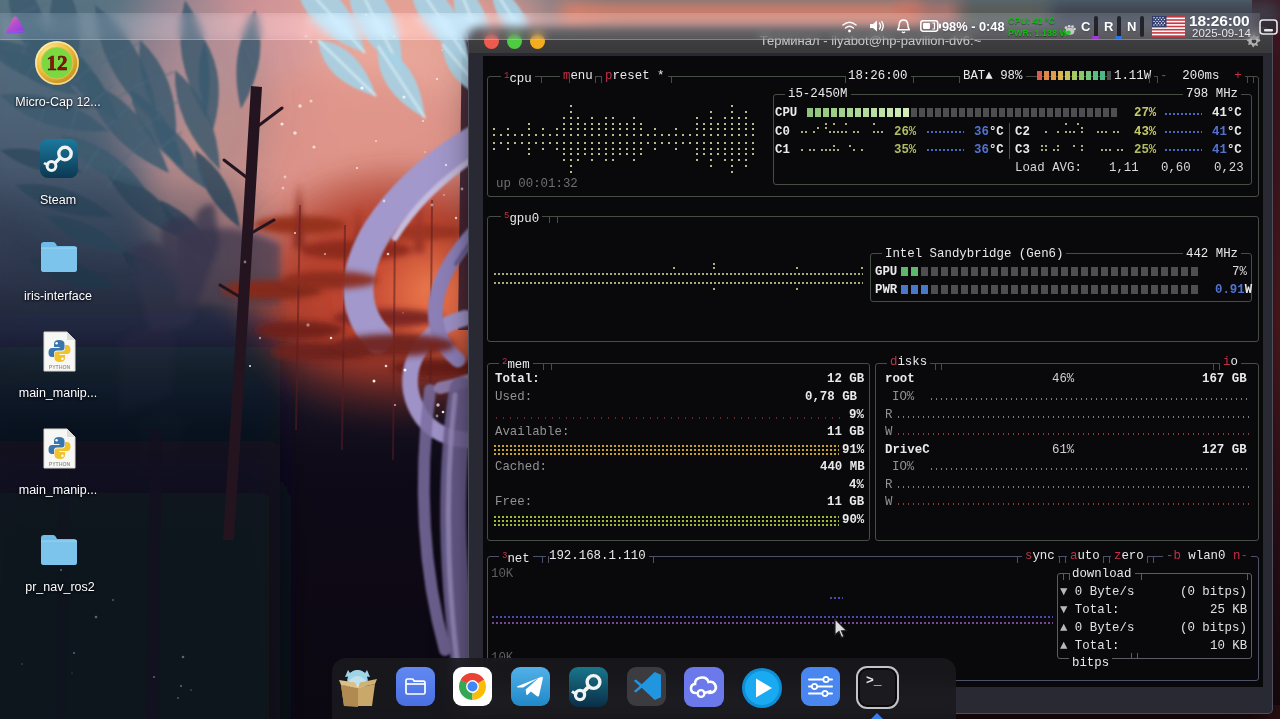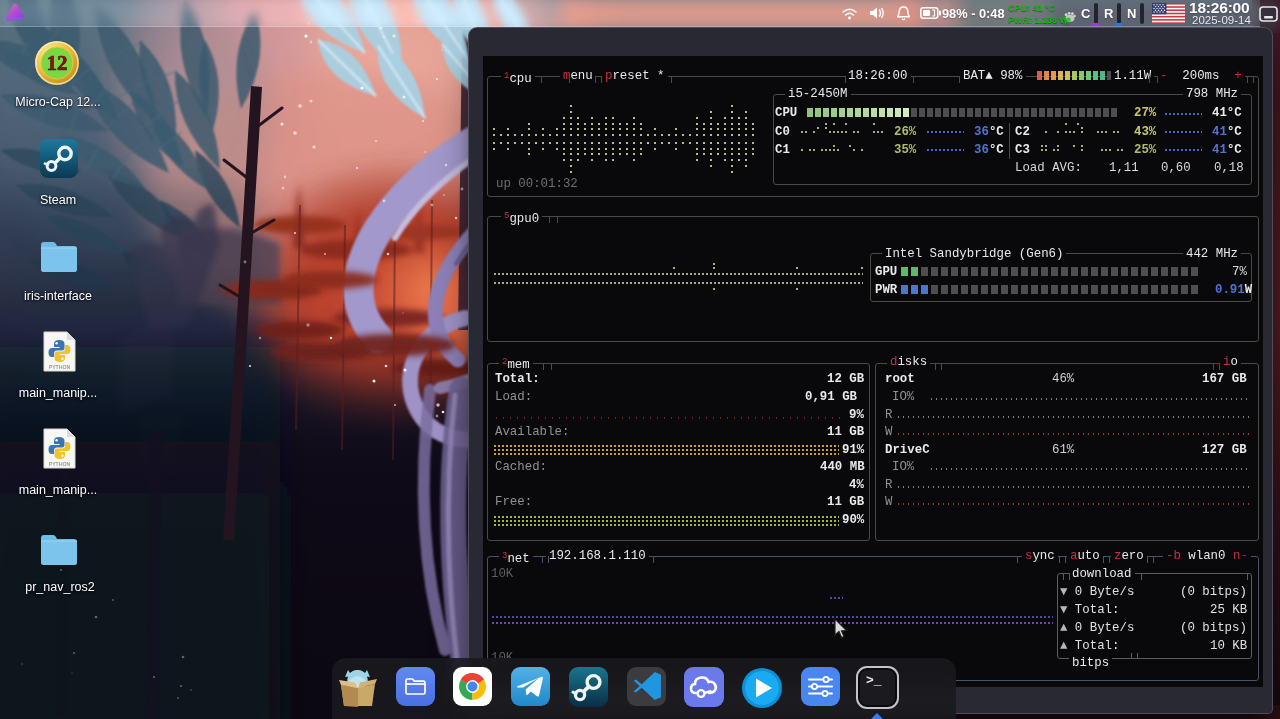--- a/index.html
+++ b/index.html
@@ -1,19 +1,19 @@
 <!DOCTYPE html>
 <html><head><meta charset="utf-8">
 <style>
 *{margin:0;padding:0;box-sizing:border-box}
 html,body{width:1280px;height:719px;overflow:hidden;background:#10131c;font-family:"Liberation Sans",sans-serif}
 #scr{position:relative;width:1280px;height:719px;overflow:hidden}
 .abs{position:absolute}
 
-#panel{position:absolute;left:0;top:0;width:1260px;height:27px;background:rgba(228,234,244,.13);backdrop-filter:blur(4px) brightness(1.13) saturate(.95);border-bottom:1px solid rgba(235,240,250,.28);z-index:40}
+#panel{position:absolute;left:0;top:13px;width:1260px;height:27px;background:rgba(228,234,244,.13);backdrop-filter:blur(4px) brightness(1.13) saturate(.95);border-bottom:1px solid rgba(235,240,250,.28);z-index:40}
 .pico{position:absolute;top:0}
 .ptxt{position:absolute;color:#fff;font-weight:bold;text-shadow:0 1px 2px rgba(40,40,60,.45)}
 
 .dico{position:absolute;z-index:5;text-align:center}
 .dlbl{position:absolute;z-index:5;color:#fff;font-size:12.5px;text-shadow:0 1px 3px rgba(0,0,10,.85),0 0 2px rgba(0,0,10,.6);white-space:nowrap;text-align:center}
 
 #term{position:absolute;left:468px;top:27px;width:805px;height:687px;z-index:20;border-radius:9px 9px 5px 5px;background:#292933;box-shadow:0 30px 40px -8px rgba(0,0,0,.55),0 12px 18px -8px rgba(0,0,0,.4);border:1px solid rgba(140,142,155,.38)}
 #tbar{position:absolute;left:0;top:0;right:0;height:26px;border-radius:8px 8px 0 0;background:linear-gradient(#434345,#39393b);border-bottom:1px solid #2a2a2c}
 .tbtn{position:absolute;top:5.5px;width:15px;height:15px;border-radius:50%}
 #ttitle{position:absolute;top:5px;width:100%;text-align:center;color:#c9c9cd;font-size:13px}
@@ -443,20 +443,30 @@
 <text x="16.5" y="37.5" text-anchor="middle" font-family="Liberation Sans" font-size="5.2" fill="#9a9a96" font-weight="bold">PYTHON</text>
 </svg>
     <div class="dlbl" style="left:8px;top:483px;width:100px">main_manip...</div>
     <svg class="dico" style="left:40px;top:533px" width="38" height="33" viewBox="0 0 38 33">
 <path d="M1,5 Q1,2 4,2 L13,2 Q15,2 16,4 L17,6 L34,6 Q37,6 37,9 L37,29 Q37,32 34,32 L4,32 Q1,32 1,29 Z" fill="#70bce8"></path>
 <path d="M1,8 L37,8 L37,29 Q37,32 34,32 L4,32 Q1,32 1,29 Z" fill="#7cc4ec"></path>
 <path d="M1,8 L37,8" stroke="#9ed6f2" stroke-width="1.2"></path>
 </svg>
     <div class="dlbl" style="left:8px;top:580px;width:104px">pr_nav_ros2</div>
     <div id="term">
+<div id="tbar">
+<div class="tbtn" style="left:15px;background:#ee5a4e"></div>
+<div class="tbtn" style="left:38px;background:#4ecb41"></div>
+<div class="tbtn" style="left:61px;background:#f5ad20"></div>
+<div id="ttitle">Терминал - ilyabot@hp-pavilion-dv6:~</div>
+<svg class="abs" style="left:778px;top:6px" width="14" height="14" viewBox="0 0 14 14" fill="#b0b0b2">
+<path d="M7,0.5 L8.2,0.5 L8.7,2.3 L10.4,3 L12,2.1 L12.9,3 L12,4.6 L12.7,6.3 L14.5,6.8 L13.5,8 L11.7,8.7 L11,10.4 L11.9,12 L11,12.9 L9.4,12 L7.7,12.7 L7,14.5 L5.8,13.5 L5.3,11.7 L3.6,11 L2,11.9 L1.1,11 L2,9.4 L1.3,7.7 L-0.5,7 L0.5,5.8 L2.3,5.3 L3,3.6 L2.1,2 L3,1.1 L4.6,2 L6.3,1.3 Z" transform="translate(0,0) scale(.93)"></path>
+<circle cx="7" cy="7" r="2.4" fill="#3a3a3c"></circle>
+</svg>
+</div>
 <div id="tblack"></div>
 <div class="bx" style="left:18px;top:48px;width:772px;height:121px"></div>
       <div class="bx" style="left:304px;top:66px;width:479px;height:91px"></div>
       <div class="bx" style="left:18px;top:188px;width:772px;height:126px"></div>
       <div class="bx" style="left:401px;top:225px;width:382px;height:49px"></div>
       <div class="bx" style="left:18px;top:335px;width:383px;height:178px"></div>
       <div class="bx" style="left:406px;top:335px;width:384px;height:178px"></div>
       <div class="bx" style="left:18px;top:528px;width:772px;height:125px;border-color:#4b5166"></div>
       <div class="bx" style="left:588px;top:545px;width:195px;height:86px;border-color:#5c5c64"></div>
       <div class="chip" style="left:32px;top:41px"><span class="sup">1</span>cpu</div>
@@ -782,21 +792,21 @@
           <rect x="76" y="8" width="2" height="2"></rect>
           <rect x="80" y="8" width="2" height="2"></rect>
         </g>
       </svg>
       <div class="r" style="left:665px;top:115px;color:#b2bd62">25%</div>
       <div class="dotb" style="left:695px;top:121px;width:38px"></div>
       <div class="r" style="left:743px;top:115px;"><span class="blu">41</span>°C</div>
       <div class="rg" style="left:546px;top:133px;color:#d8d8d8">Load AVG:</div>
       <div class="rg" style="left:640px;top:133px;color:#d8d8d8">1,11</div>
       <div class="rg" style="left:692px;top:133px;color:#d8d8d8">0,60</div>
-      <div class="rg" style="left:745px;top:133px;color:#d8d8d8">0,18</div>
+      <div class="rg" style="left:745px;top:133px;color:#d8d8d8">0,23</div>
       <div class="chip" style="left:32px;top:181px"><span class="sup">5</span>gpu0</div>
       <div class="abs" style="left:24px;top:245px;width:370px;height:2px;background-image:radial-gradient(circle,#a8ac80 .9px,transparent 1.05px);background-size:4px 2px"></div>
       <div class="abs" style="left:24px;top:254px;width:370px;height:2px;background-image:radial-gradient(circle,#a8ac80 .9px,transparent 1.05px);background-size:4px 2px"></div>
       <div class="abs" style="left:204px;top:239px;width:2px;height:2px;background:#a8ac80"></div>
       <div class="abs" style="left:244px;top:235px;width:2px;height:2px;background:#a8ac80"></div>
       <div class="abs" style="left:244px;top:239px;width:2px;height:2px;background:#a8ac80"></div>
       <div class="abs" style="left:244px;top:260px;width:2px;height:2px;background:#a8ac80"></div>
       <div class="abs" style="left:327px;top:239px;width:2px;height:2px;background:#a8ac80"></div>
       <div class="abs" style="left:327px;top:260px;width:2px;height:2px;background:#a8ac80"></div>
       <div class="abs" style="left:392px;top:239px;width:2px;height:2px;background:#a8ac80"></div>
@@ -804,22 +814,22 @@
       <div class="chip" style="left:714px;top:219px">442 MHz</div>
       <div class="r" style="left:406px;top:237px;">GPU</div>
       <div class="abs" style="left:432px;top:239px;height:9px;font-size:0"><span class="blk" style="background:#5cb86a;width:7px;height:9px;margin-right:3px"></span><span class="blk" style="background:#5cb86a;width:7px;height:9px;margin-right:3px"></span><span class="blk" style="background:#4e4e50;width:7px;height:9px;margin-right:3px"></span><span class="blk" style="background:#4e4e50;width:7px;height:9px;margin-right:3px"></span><span class="blk" style="background:#4e4e50;width:7px;height:9px;margin-right:3px"></span><span class="blk" style="background:#4e4e50;width:7px;height:9px;margin-right:3px"></span><span class="blk" style="background:#4e4e50;width:7px;height:9px;margin-right:3px"></span><span class="blk" style="background:#4e4e50;width:7px;height:9px;margin-right:3px"></span><span class="blk" style="background:#4e4e50;width:7px;height:9px;margin-right:3px"></span><span class="blk" style="background:#4e4e50;width:7px;height:9px;margin-right:3px"></span><span class="blk" style="background:#4e4e50;width:7px;height:9px;margin-right:3px"></span><span class="blk" style="background:#4e4e50;width:7px;height:9px;margin-right:3px"></span><span class="blk" style="background:#4e4e50;width:7px;height:9px;margin-right:3px"></span><span class="blk" style="background:#4e4e50;width:7px;height:9px;margin-right:3px"></span><span class="blk" style="background:#4e4e50;width:7px;height:9px;margin-right:3px"></span><span class="blk" style="background:#4e4e50;width:7px;height:9px;margin-right:3px"></span><span class="blk" style="background:#4e4e50;width:7px;height:9px;margin-right:3px"></span><span class="blk" style="background:#4e4e50;width:7px;height:9px;margin-right:3px"></span><span class="blk" style="background:#4e4e50;width:7px;height:9px;margin-right:3px"></span><span class="blk" style="background:#4e4e50;width:7px;height:9px;margin-right:3px"></span><span class="blk" style="background:#4e4e50;width:7px;height:9px;margin-right:3px"></span><span class="blk" style="background:#4e4e50;width:7px;height:9px;margin-right:3px"></span><span class="blk" style="background:#4e4e50;width:7px;height:9px;margin-right:3px"></span><span class="blk" style="background:#4e4e50;width:7px;height:9px;margin-right:3px"></span><span class="blk" style="background:#4e4e50;width:7px;height:9px;margin-right:3px"></span><span class="blk" style="background:#4e4e50;width:7px;height:9px;margin-right:3px"></span><span class="blk" style="background:#4e4e50;width:7px;height:9px;margin-right:3px"></span><span class="blk" style="background:#4e4e50;width:7px;height:9px;margin-right:3px"></span><span class="blk" style="background:#4e4e50;width:7px;height:9px;margin-right:3px"></span><span class="blk" style="background:#4e4e50;width:7px;height:9px;margin-right:3px"></span></div>
       <div class="rg" style="left:763px;top:237px;color:#d8d8d8">7%</div>
       <div class="r" style="left:406px;top:255px;">PWR</div>
       <div class="abs" style="left:432px;top:257px;height:9px;font-size:0"><span class="blk" style="background:#4a78c8;width:7px;height:9px;margin-right:3px"></span><span class="blk" style="background:#4a78c8;width:7px;height:9px;margin-right:3px"></span><span class="blk" style="background:#4a78c8;width:7px;height:9px;margin-right:3px"></span><span class="blk" style="background:#4e4e50;width:7px;height:9px;margin-right:3px"></span><span class="blk" style="background:#4e4e50;width:7px;height:9px;margin-right:3px"></span><span class="blk" style="background:#4e4e50;width:7px;height:9px;margin-right:3px"></span><span class="blk" style="background:#4e4e50;width:7px;height:9px;margin-right:3px"></span><span class="blk" style="background:#4e4e50;width:7px;height:9px;margin-right:3px"></span><span class="blk" style="background:#4e4e50;width:7px;height:9px;margin-right:3px"></span><span class="blk" style="background:#4e4e50;width:7px;height:9px;margin-right:3px"></span><span class="blk" style="background:#4e4e50;width:7px;height:9px;margin-right:3px"></span><span class="blk" style="background:#4e4e50;width:7px;height:9px;margin-right:3px"></span><span class="blk" style="background:#4e4e50;width:7px;height:9px;margin-right:3px"></span><span class="blk" style="background:#4e4e50;width:7px;height:9px;margin-right:3px"></span><span class="blk" style="background:#4e4e50;width:7px;height:9px;margin-right:3px"></span><span class="blk" style="background:#4e4e50;width:7px;height:9px;margin-right:3px"></span><span class="blk" style="background:#4e4e50;width:7px;height:9px;margin-right:3px"></span><span class="blk" style="background:#4e4e50;width:7px;height:9px;margin-right:3px"></span><span class="blk" style="background:#4e4e50;width:7px;height:9px;margin-right:3px"></span><span class="blk" style="background:#4e4e50;width:7px;height:9px;margin-right:3px"></span><span class="blk" style="background:#4e4e50;width:7px;height:9px;margin-right:3px"></span><span class="blk" style="background:#4e4e50;width:7px;height:9px;margin-right:3px"></span><span class="blk" style="background:#4e4e50;width:7px;height:9px;margin-right:3px"></span><span class="blk" style="background:#4e4e50;width:7px;height:9px;margin-right:3px"></span><span class="blk" style="background:#4e4e50;width:7px;height:9px;margin-right:3px"></span><span class="blk" style="background:#4e4e50;width:7px;height:9px;margin-right:3px"></span><span class="blk" style="background:#4e4e50;width:7px;height:9px;margin-right:3px"></span><span class="blk" style="background:#4e4e50;width:7px;height:9px;margin-right:3px"></span><span class="blk" style="background:#4e4e50;width:7px;height:9px;margin-right:3px"></span><span class="blk" style="background:#4e4e50;width:7px;height:9px;margin-right:3px"></span></div>
       <div class="r" style="left:746px;top:255px;"><span class="blu">0.91</span>W</div>
       <div class="chip" style="left:30px;top:327px"><span class="sup">2</span>mem</div>
       <div class="r" style="left:26px;top:344px;">Total:</div>
       <div class="r" style="left:358px;top:344px;">12 GB</div>
-      <div class="rg" style="left:26px;top:362px;">Load:</div>
-      <div class="r" style="left:336px;top:362px;">0,91 GB</div>
+      <div class="rg" style="left:26px;top:362px;">Used:</div>
+      <div class="r" style="left:336px;top:362px;">0,78 GB</div>
       <div class="abs" style="left:24px;top:389px;width:352px;height:2px;background-image:radial-gradient(circle,#682828 .9px,transparent 1.05px);background-size:7px 2px"></div>
       <div class="r" style="left:380px;top:380px;">9%</div>
       <div class="rg" style="left:26px;top:397px;">Available:</div>
       <div class="r" style="left:358px;top:397px;">11 GB</div>
       <div class="dmeter" style="left:24px;top:416px;width:346px;background-image:radial-gradient(circle,#c8a232 1px,transparent 1.15px);background-size:4px 4px"></div>
       <div class="r" style="left:373px;top:415px;">91%</div>
       <div class="rg" style="left:26px;top:432px;">Cached:</div>
       <div class="r" style="left:351px;top:432px;">440 MB</div>
       <div class="r" style="left:380px;top:450px;">4%</div>
       <div class="rg" style="left:26px;top:467px;">Free:</div>

